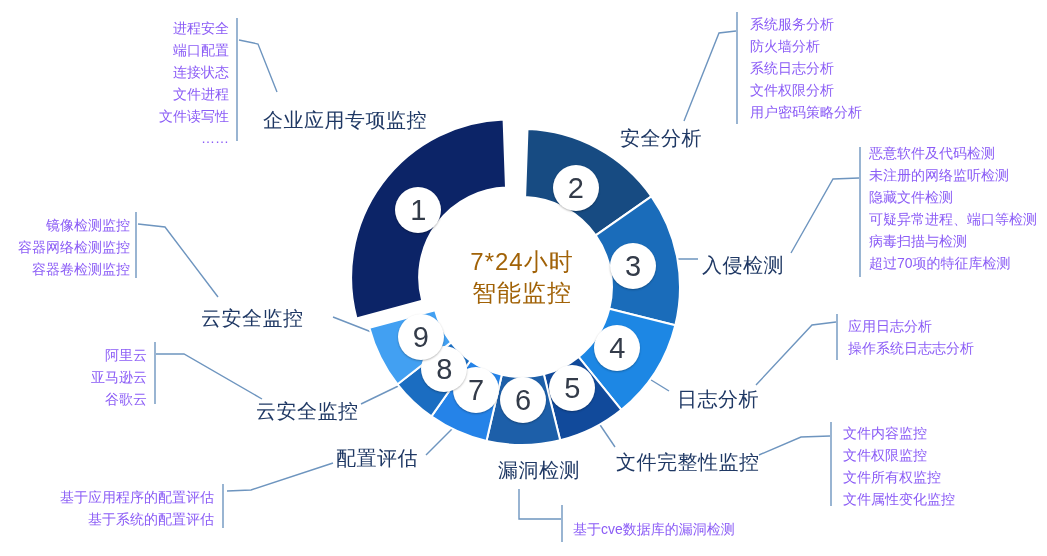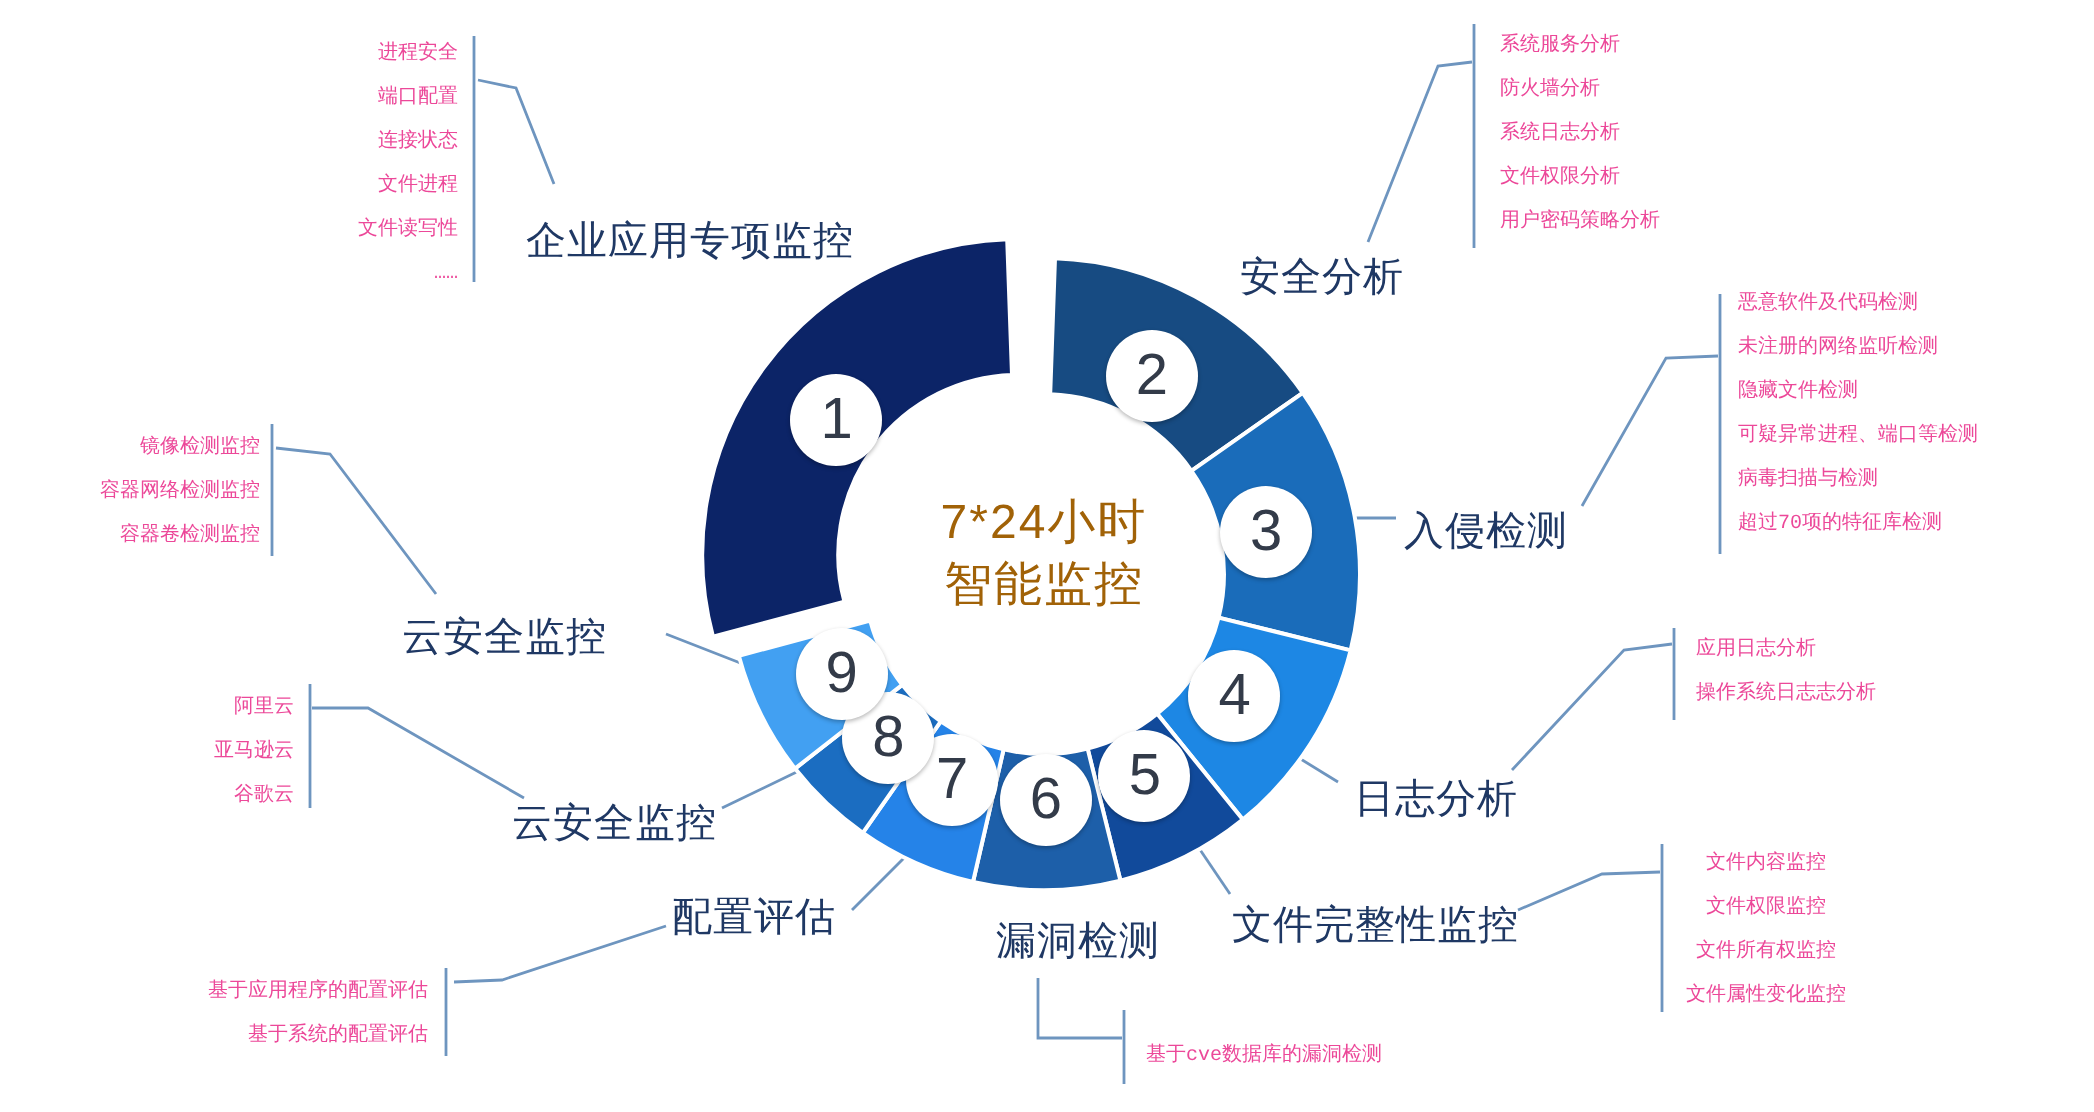--- a/index.html
+++ b/index.html
@@ -1,33 +1,33 @@
 <!DOCTYPE html>
 <html><head>
 <meta charset="utf-8">
 <style>
   html,body{margin:0;padding:0;background:#fff;}
   body{width:1047px;height:556px;position:relative;overflow:hidden;
        font-family:"Liberation Sans","DejaVu Sans",sans-serif;}
   .stage{position:absolute;inset:0;}
   svg.overlay{position:absolute;left:0;top:0;}
-  .detail{position:absolute;font-size:10px;color:#ec4899;line-height:22px;white-space:nowrap;font-family:Liberation Mono, monospace;}
+  .detail{position:absolute;font-size:14px;color:#8b5cf6;line-height:22px;white-space:nowrap;}
   .detail.right{text-align:right;}
   .cat-label{position:absolute;font-size:20px;color:#1F3864;white-space:nowrap;letter-spacing:.5px;}
   .center-title{position:absolute;left:422px;top:246px;width:200px;text-align:center;
                 font-size:24px;line-height:31px;color:#a16207;letter-spacing:1px;}
   .badge{position:absolute;width:46px;height:46px;border-radius:50%;background:#fff;
          text-align:center;line-height:46px;font-size:29px;color:#333B49;
          box-shadow:0 1px 2px rgba(0,0,0,.28);}
   
   #list-a{right:818px;top:17px;}
   #list-b{left:750px;top:13px;}
   #list-c{left:869px;top:142px;}
   #list-d{left:848px;top:315px;}
-  #list-e{left:843px;top:422px;text-align:center;}
+  #list-e{left:843px;top:422px;}
   #list-f{left:573px;top:518px;}
   #list-g{right:833px;top:486px;}
   #list-h{right:900px;top:344px;}
   #list-i{right:917px;top:214px;text-align:right;}
   
   #label-1{left:263px;top:107px;}
   #label-2{left:620px;top:125px;}
   #label-3{left:702px;top:252px;}
   #label-4{left:677px;top:386px;}
   #label-5{left:616px;top:449px;}

